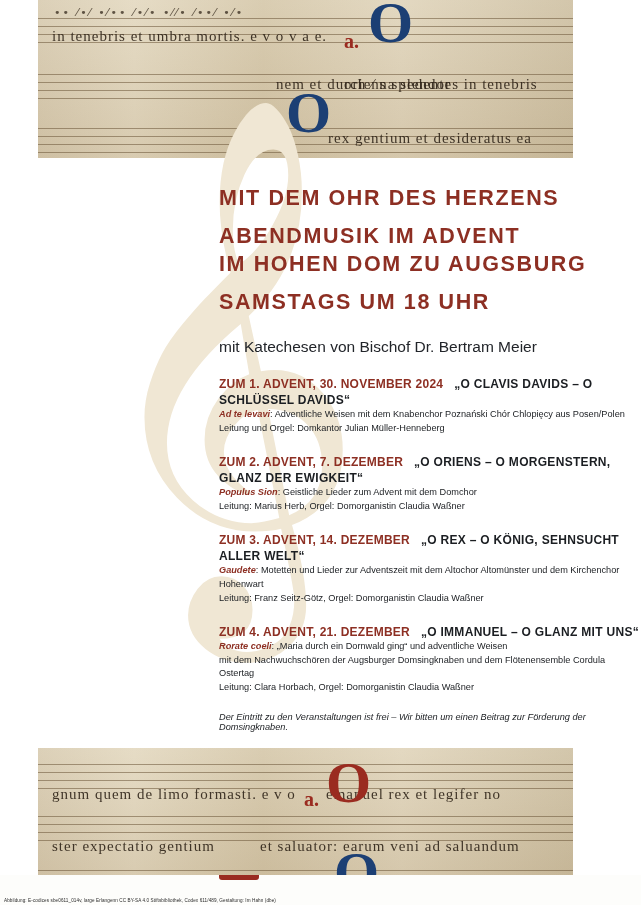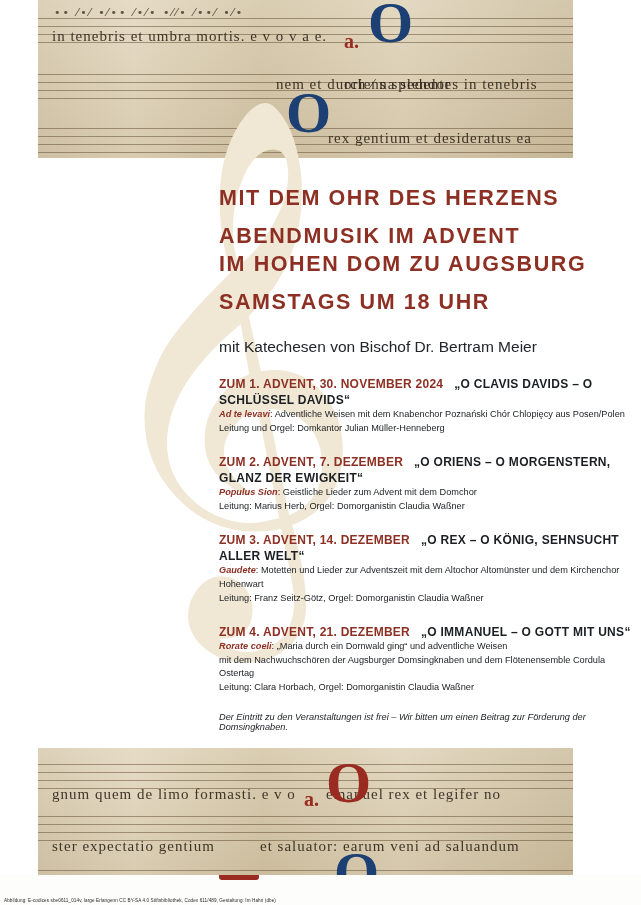--- a/index.html
+++ b/index.html
@@ -307,21 +307,21 @@
         </div>
         <div class="line">
           <span class="ant">Gaudete</span><span>: </span><span>Motetten und Lieder zur Adventszeit mit dem Altochor Altomünster und dem Kirchenchor Hohenwart</span>
         </div>
         <div class="line">Leitung: Franz Seitz-Götz, Orgel: Domorganistin Claudia Waßner</div>
       </div>
 
       <div class="advent">
         <div class="hdr">
           <span>ZUM 4. ADVENT, 21. DEZEMBER</span>
-          <span class="title-q">&nbsp;&nbsp;</span><span class="title-q">„O IMMANUEL – O GOTT MIT UNS“</span>
+          <span class="title-q">&nbsp;&nbsp;</span><span class="title-q">„O IMMANUEL – O GLANZ MIT UNS“</span>
         </div>
         <div class="line">
           <span class="ant">Rorate coeli</span><span>: </span><span>„Maria durch ein Dornwald ging“ und adventliche Weisen</span>
         </div>
         <div class="line">mit dem Nachwuchschören der Augsburger Domsingknaben und dem Flötenensemble Cordula Ostertag</div>
         <div class="line">Leitung: Clara Horbach, Orgel: Domorganistin Claudia Waßner</div>
       </div>
 
       <div class="note">Der Eintritt zu den Veranstaltungen ist frei – Wir bitten um einen Beitrag zur Förderung der Domsingknaben.</div>
     </div>

